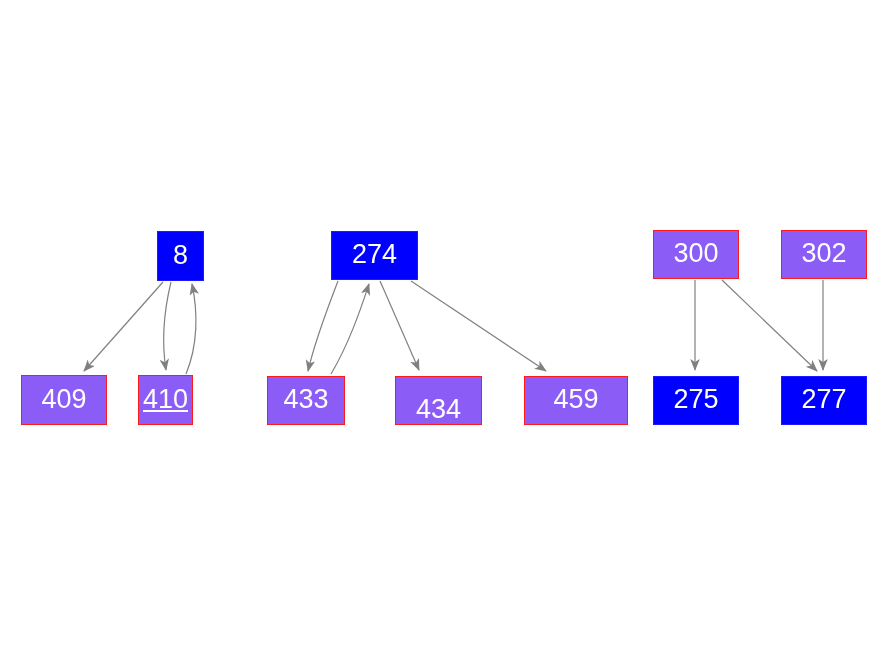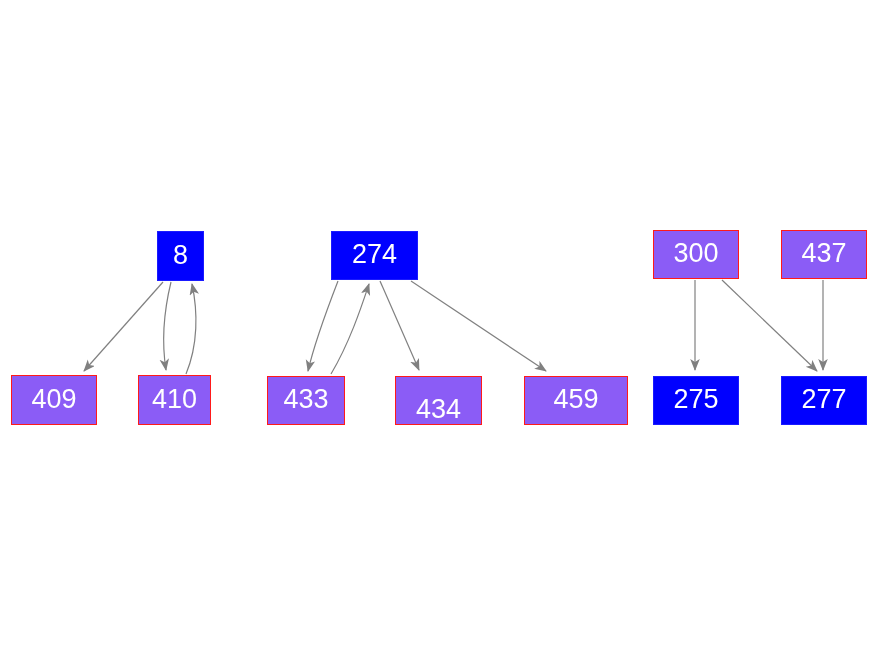--- a/index.html
+++ b/index.html
@@ -80,26 +80,26 @@
       <div class="node blue" style="left: 157px; top: 231px; width: 47px; height: 50px;">
         <span class="node-label">8</span>
       </div>
       <div class="node blue" style="left: 331px; top: 231px; width: 87px; height: 49px; text-align: center;">
         <span class="node-label">274</span>
       </div>
       <div class="node red" style="left: 653px; top: 230px; width: 86px; height: 49px;">
         <span class="node-label">300</span>
       </div>
       <div class="node red" style="left: 781px; top: 230px; width: 86px; height: 49px;">
-        <span class="node-label">437</span>
+        <span class="node-label">302</span>
       </div>
-      <div class="node red" style="left: 11px; top: 375px; width: 86px; height: 50px;">
+      <div class="node red" style="left: 21px; top: 375px; width: 86px; height: 50px;">
         <span class="node-label">409</span>
       </div>
-      <div class="node red" style="left: 138px; top: 375px; width: 73px; height: 50px;">
+      <div class="node red" style="left: 138px; top: 375px; width: 55px; height: 50px; text-decoration: underline;">
         <span class="node-label">410</span>
       </div>
       <div class="node red" style="left: 267px; top: 376px; width: 78px; height: 49px;">
         <span class="node-label">433</span>
       </div>
       <div class="node red" style="left: 395px; top: 376px; width: 87px; height: 49px; align-items: flex-end;">
         <span class="node-label">434</span>
       </div>
       <div class="node red" style="left: 524px; top: 376px; width: 104px; height: 49px;">
         <span class="node-label">459</span>

